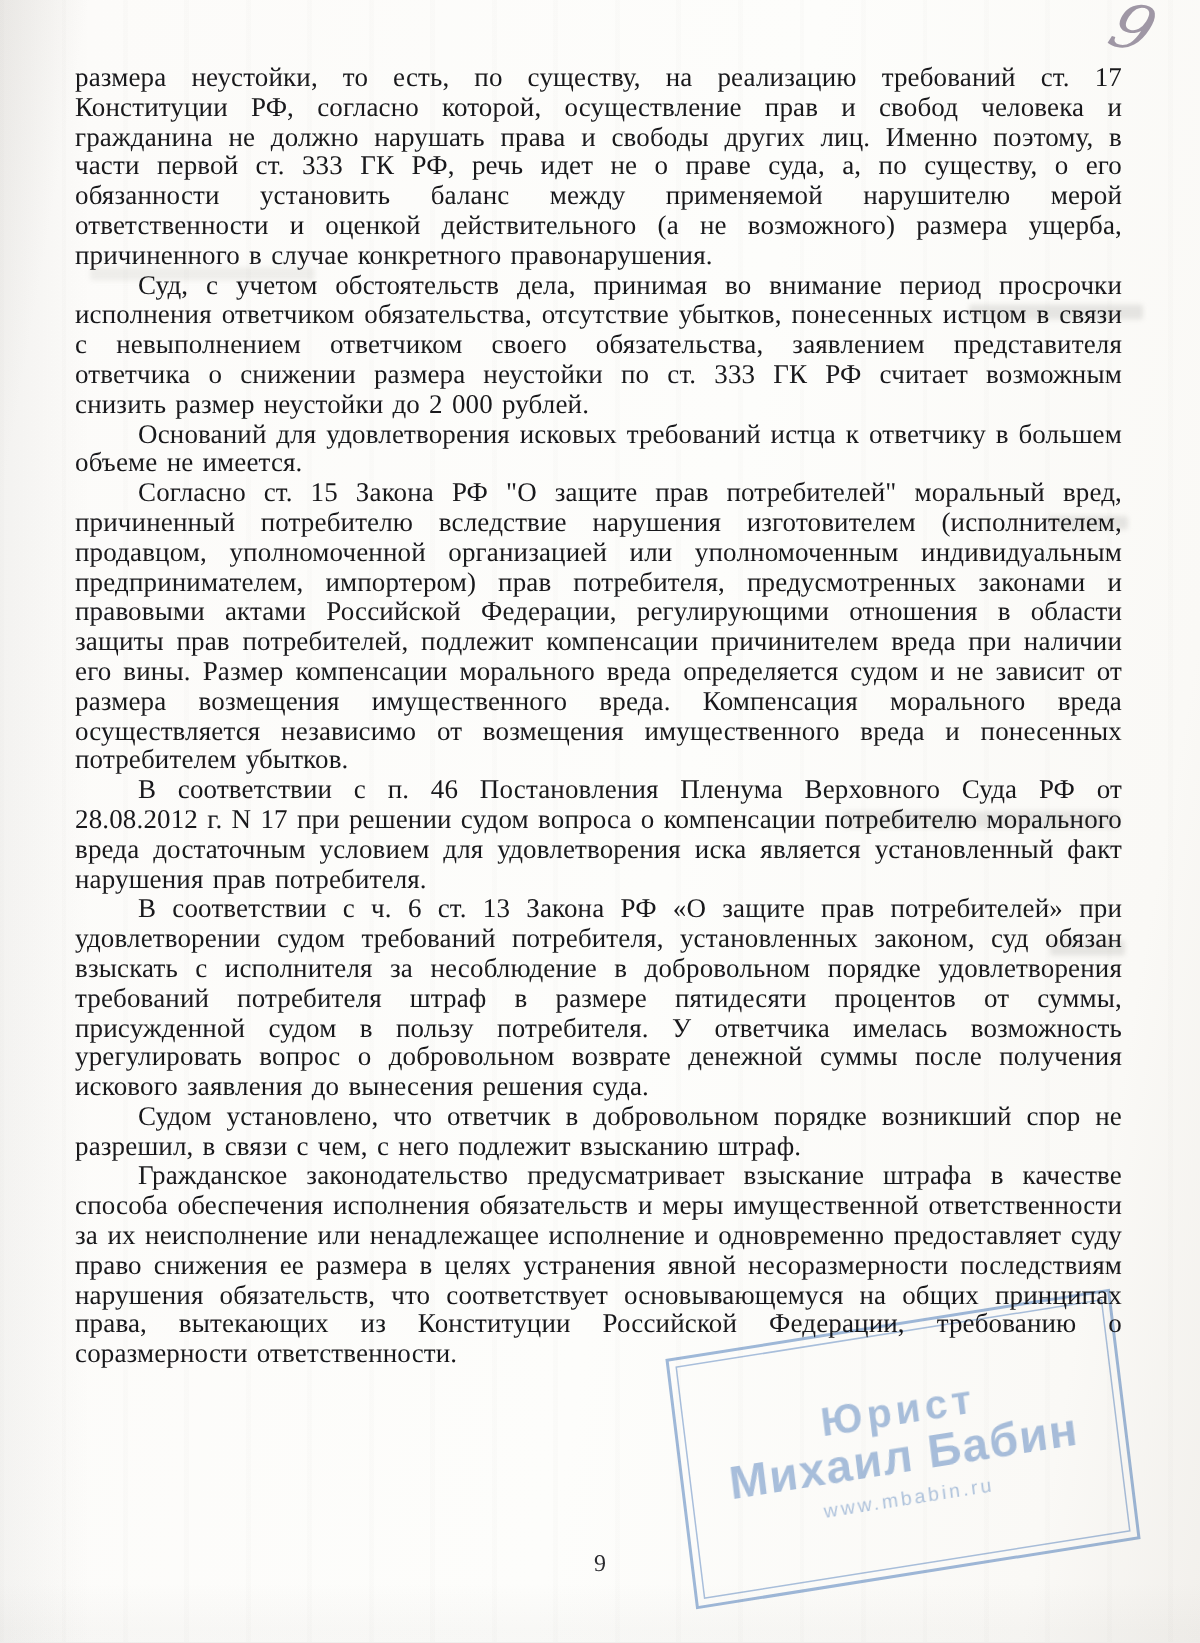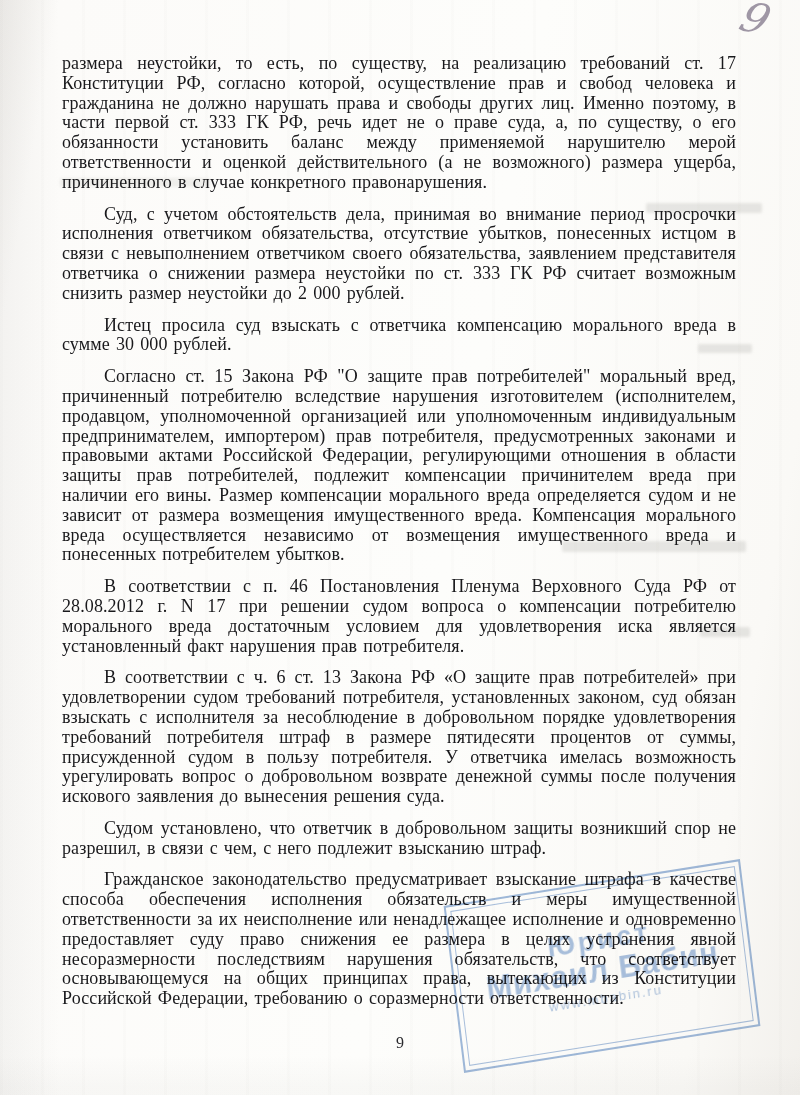--- a/index.html
+++ b/index.html
@@ -23,21 +23,21 @@
   .text-block{
     position:absolute;left:50px;top:42px;width:698px;
     z-index:2;
     color:#1d1d20;
     font-size:18px;line-height:19.8px;
     text-align:justify;
     letter-spacing:0.1px;word-spacing:1.5px;
     filter:blur(0.24px) contrast(1.04);
     mix-blend-mode:multiply;
   }
-  .text-block p{margin:12px;text-indent:42px;}
+  .text-block p{margin:0;text-indent:42px;}
   .text-block p.no-indent{text-indent:0;}
   .page-number{
     position:absolute;left:0;top:1034px;width:800px;
     text-align:center;
     color:#2a2a2e;font-size:16px;
     filter:blur(0.2px);
     z-index:2;
   }
   .handwritten-digit{
     position:absolute;left:742px;top:-6px;
@@ -95,23 +95,23 @@
     <div class="stamp-inner">
       <div class="stamp-line1">Юрист</div>
       <div class="stamp-line2">Михаил Бабин</div>
       <div class="stamp-line3">www.mbabin.ru</div>
     </div>
   </div>
 
   <div class="text-block">
     <p class="no-indent">размера неустойки, то есть, по существу, на реализацию требований ст. 17 Конституции РФ, согласно которой, осуществление прав и свобод человека и гражданина не должно нарушать права и свободы других лиц. Именно поэтому, в части первой ст. 333 ГК РФ, речь идет не о праве суда, а, по существу, о его обязанности установить баланс между применяемой нарушителю мерой ответственности и оценкой действительного (а не возможного) размера ущерба, причиненного в случае конкретного правонарушения.</p>
     <p>Суд, с учетом обстоятельств дела, принимая во внимание период просрочки исполнения ответчиком обязательства, отсутствие убытков, понесенных истцом в связи с невыполнением ответчиком своего обязательства, заявлением представителя ответчика о снижении размера неустойки по ст. 333 ГК РФ считает возможным снизить размер неустойки до 2 000 рублей.</p>
-    <p>Истец просила суд взыскать с ответчика компенсацию морального вреда в сумме 30 000 рублей.</p>
+    <p>Оснований для удовлетворения исковых требований истца к ответчику в большем объеме не имеется.</p>
     <p>Согласно ст. 15 Закона РФ "О защите прав потребителей" моральный вред, причиненный потребителю вследствие нарушения изготовителем (исполнителем, продавцом, уполномоченной организацией или уполномоченным индивидуальным предпринимателем, импортером) прав потребителя, предусмотренных законами и правовыми актами Российской Федерации, регулирующими отношения в области защиты прав потребителей, подлежит компенсации причинителем вреда при наличии его вины. Размер компенсации морального вреда определяется судом и не зависит от размера возмещения имущественного вреда. Компенсация морального вреда осуществляется независимо от возмещения имущественного вреда и понесенных потребителем убытков.</p>
     <p>В соответствии с п. 46 Постановления Пленума Верховного Суда РФ от 28.08.2012 г. N 17 при решении судом вопроса о компенсации потребителю морального вреда достаточным условием для удовлетворения иска является установленный факт нарушения прав потребителя.</p>
     <p>В соответствии с ч. 6 ст. 13 Закона РФ «О защите прав потребителей» при удовлетворении судом требований потребителя, установленных законом, суд обязан взыскать с исполнителя за несоблюдение в добровольном порядке удовлетворения требований потребителя штраф в размере пятидесяти процентов от суммы, присужденной судом в пользу потребителя. У ответчика имелась возможность урегулировать вопрос о добровольном возврате денежной суммы после получения искового заявления до вынесения решения суда.</p>
-    <p>Судом установлено, что ответчик в добровольном защиты возникший спор не разрешил, в связи с чем, с него подлежит взысканию штраф.</p>
+    <p>Судом установлено, что ответчик в добровольном порядке возникший спор не разрешил, в связи с чем, с него подлежит взысканию штраф.</p>
     <p>Гражданское законодательство предусматривает взыскание штрафа в качестве способа обеспечения исполнения обязательств и меры имущественной ответственности за их неисполнение или ненадлежащее исполнение и одновременно предоставляет суду право снижения ее размера в целях устранения явной несоразмерности последствиям нарушения обязательств, что соответствует основывающемуся на общих принципах права, вытекающих из Конституции Российской Федерации, требованию о соразмерности ответственности.</p>
   </div>
 
   <div class="page-number">9</div>
 
 </div>
 
 </body></html>

